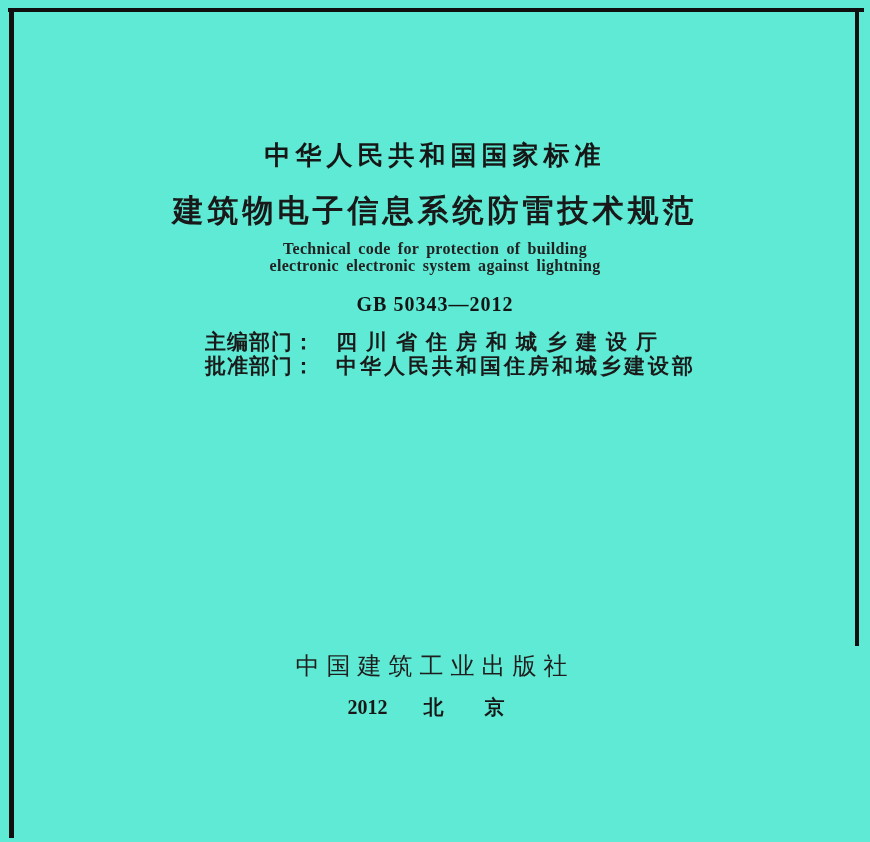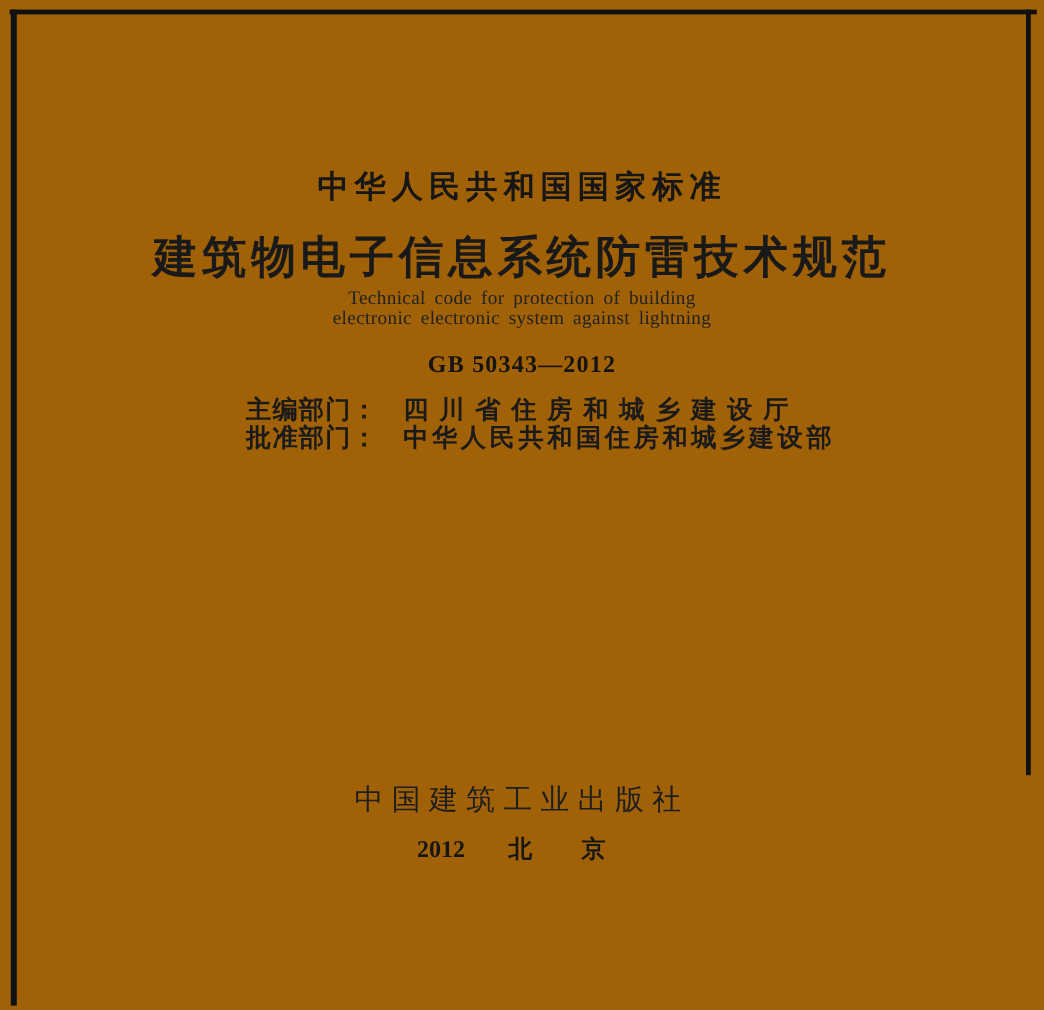--- a/index.html
+++ b/index.html
@@ -4,21 +4,21 @@
 <style>
   html, body {
     margin: 0;
     padding: 0;
     background: #ffffff;
   }
   .page {
     position: relative;
     width: 870px;
     height: 842px;
-    background: #a16207;
+    background: #5eead4;
     overflow: hidden;
     font-family: "Liberation Sans", sans-serif;
     color: #1c1c1c;
   }
   
   .edge {
     position: absolute;
     background: #101010;
   }
   .edge-top    { left: 8px;   top: 8px;  width: 856px; height: 4px; }
@@ -34,30 +34,30 @@
   }
   .std-header {
     top: 138px;
     font-size: 26px;
     font-weight: bold;
     letter-spacing: 5px;
     color: #161616;
   }
   .doc-title {
     top: 190px;
-    font-size: 37px;
+    font-size: 31px;
     font-weight: bold;
     letter-spacing: 4px;
     color: #191919;
   }
   .en-subtitle {
     top: 240px;
     font-family: "Liberation Serif", serif;
     font-size: 16px;
-    font-weight: normal;
+    font-weight: bold;
     line-height: 17px;
     letter-spacing: 0.3px;
     word-spacing: 3px;
     color: #222222;
   }
   .std-number {
     top: 293px;
     font-family: "Liberation Serif", serif;
     font-size: 20px;
     font-weight: bold;

